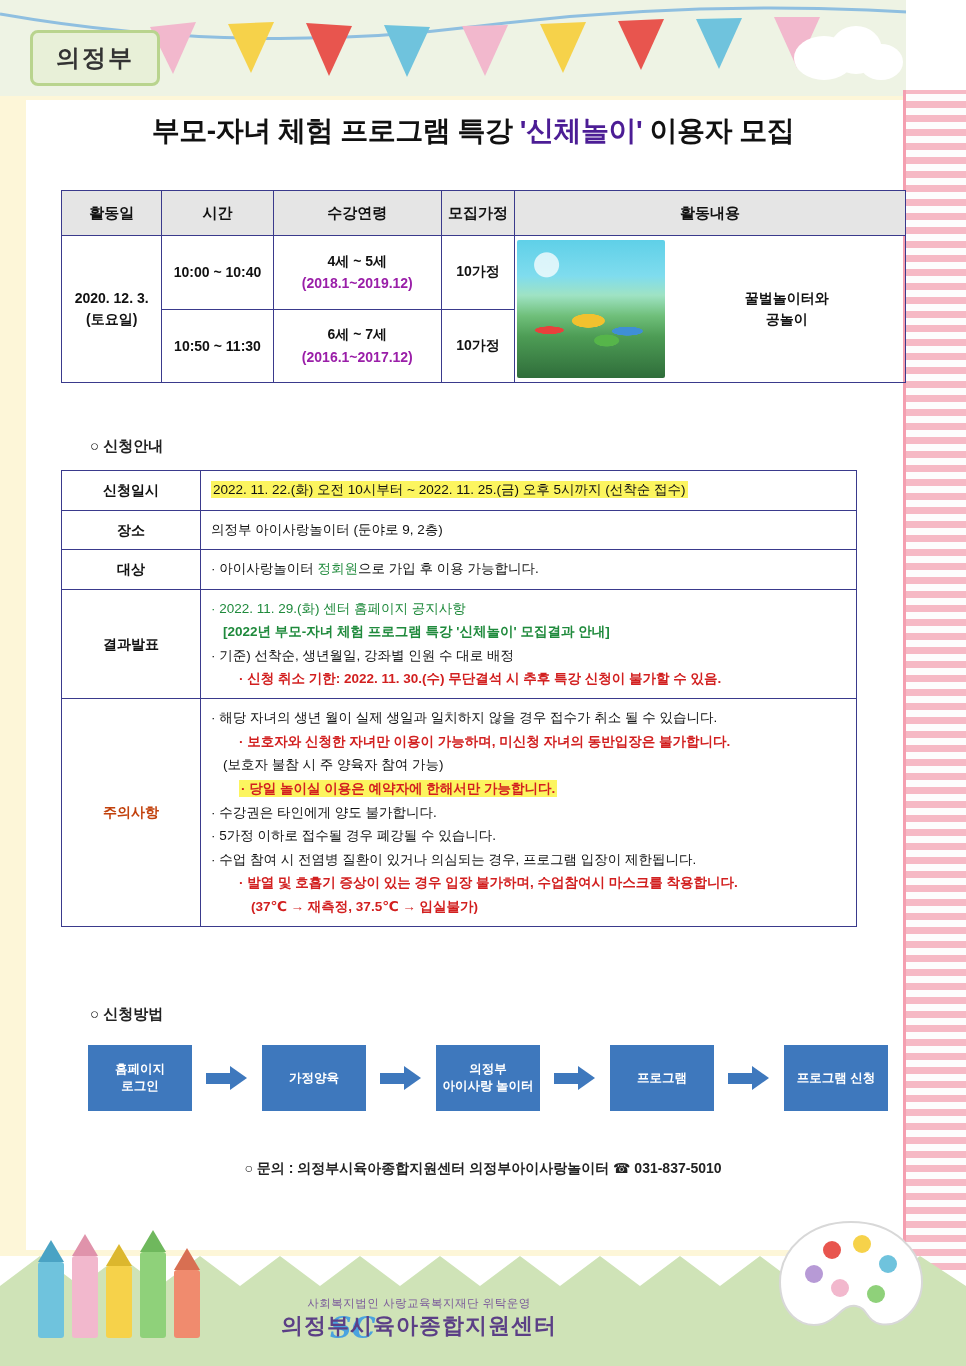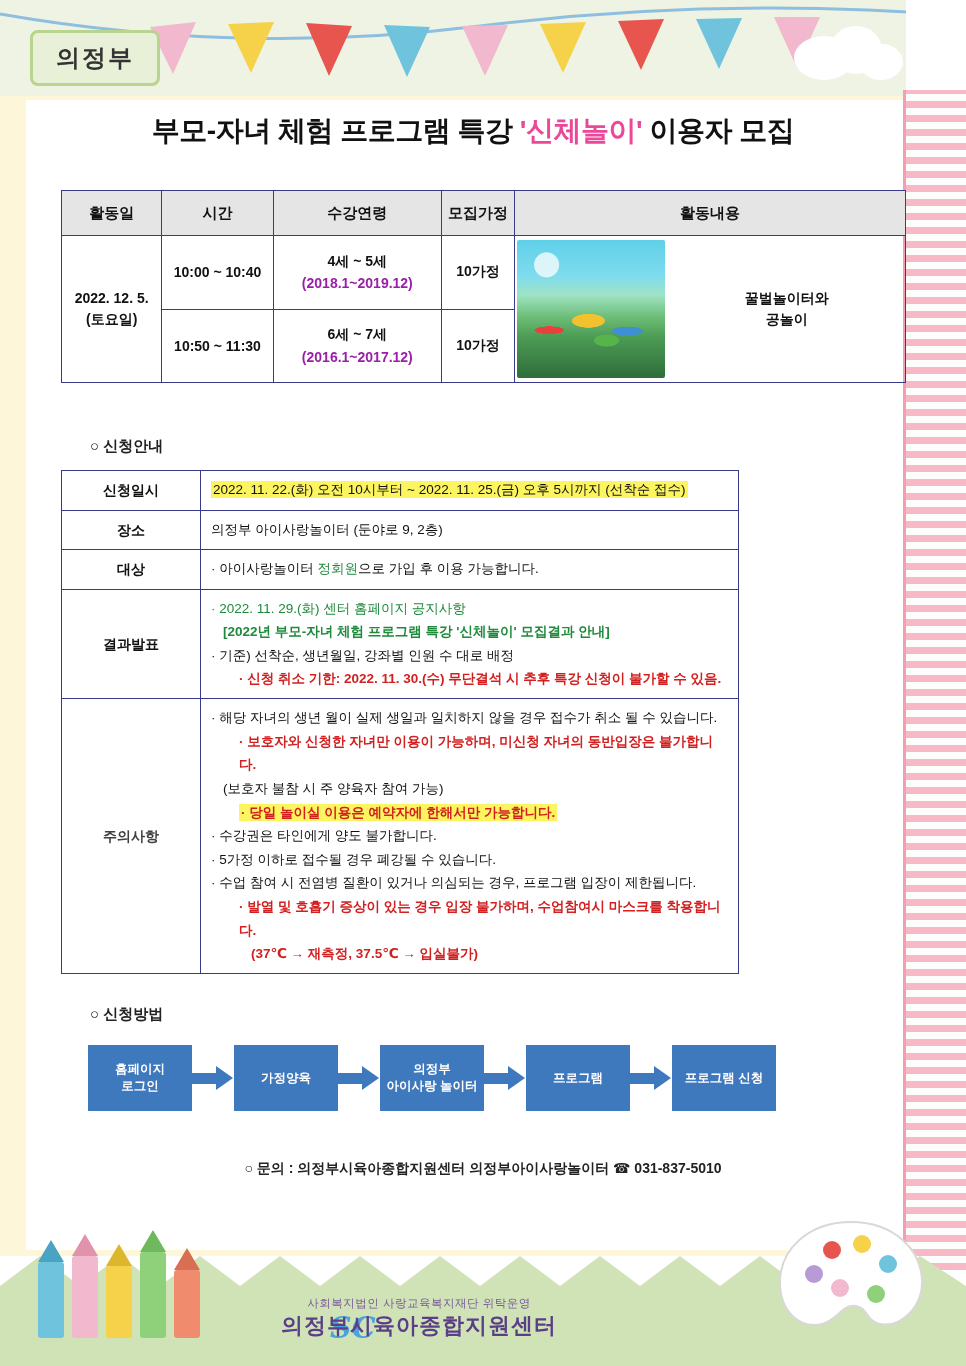--- a/index.html
+++ b/index.html
@@ -94,21 +94,21 @@
     position: absolute;
     left: 40px; top: 112px;
     width: 866px;
     text-align: center;
     font-size: 28px;
     font-weight: bold;
     color: #111;
     letter-spacing: -0.5px;
     white-space: nowrap;
   }
-  .title .hl { color: #ec4899; margin-top: 33px; }
+  .title .hl { color: #4c1d95; margin-top: 33px; }
 
   
   table {
     border-collapse: collapse;
     font-size: 14px;
     color: #111;
   }
   .tbl-main {
     position: absolute;
     left: 61px; top: 190px;
@@ -166,48 +166,49 @@
   .sec-label {
     position: absolute;
     font-size: 15px;
     font-weight: bold;
     color: #222;
   }
 
   .tbl-info {
     position: absolute;
     left: 61px; top: 470px;
-    width: 678px;
+    width: 796px;
   }
   .tbl-info td {
     border: 1px solid #3a3a8c;
     padding: 7px 10px;
     font-size: 13.5px;
     line-height: 1.75;
     vertical-align: middle;
   }
   .tbl-info td.lbl {
     width: 118px;
     text-align: center;
     font-weight: bold;
     font-size: 14px;
   }
-  .lbl-warn { color: #404040; }
+  .lbl-warn { color: #c2410c; }
   .hl-yellow { background: #fcf55f; padding: 1px 2px; }
   .t-green { color: #1f8a3c; }
   .t-red   { color: #d21f1f; font-weight: bold; margin-left: 28px; }
   .bullet-line { display: block; }
 
   
   .flow {
     position: absolute;
     left: 88px; top: 1045px;
     width: 800px;
     display: flex;
     align-items: center;
+    justify-content: space-between;
   }
   .flow-box {
     width: 104px; height: 66px;
     background: #3e78bd;
     color: #fff;
     font-size: 12.5px;
     font-weight: bold;
     display: flex;
     align-items: center;
     justify-content: center;
@@ -359,21 +360,21 @@
       <th class="c-date">활동일</th>
       <th class="c-time">시간</th>
       <th class="c-age">수강연령</th>
       <th class="c-cnt">모집가정</th>
       <th colspan="2">활동내용</th>
     </tr>
   </thead>
   <tbody>
     <tr class="row-h">
       <td class="c-date" rowspan="2">
-        <div>2022. 12. 5.</div>
+        <div>2020. 12. 3.</div>
         <div>(토요일)</div>
       </td>
       <td class="c-time">10:00 ~ 10:40</td>
       <td class="c-age">
         <div>4세 ~ 5세</div>
         <div class="age-sub">(2018.1~2019.12)</div>
       </td>
       <td class="c-cnt">10가정</td>
       <td class="photo-cell" rowspan="2">
         <div class="photo"></div>

